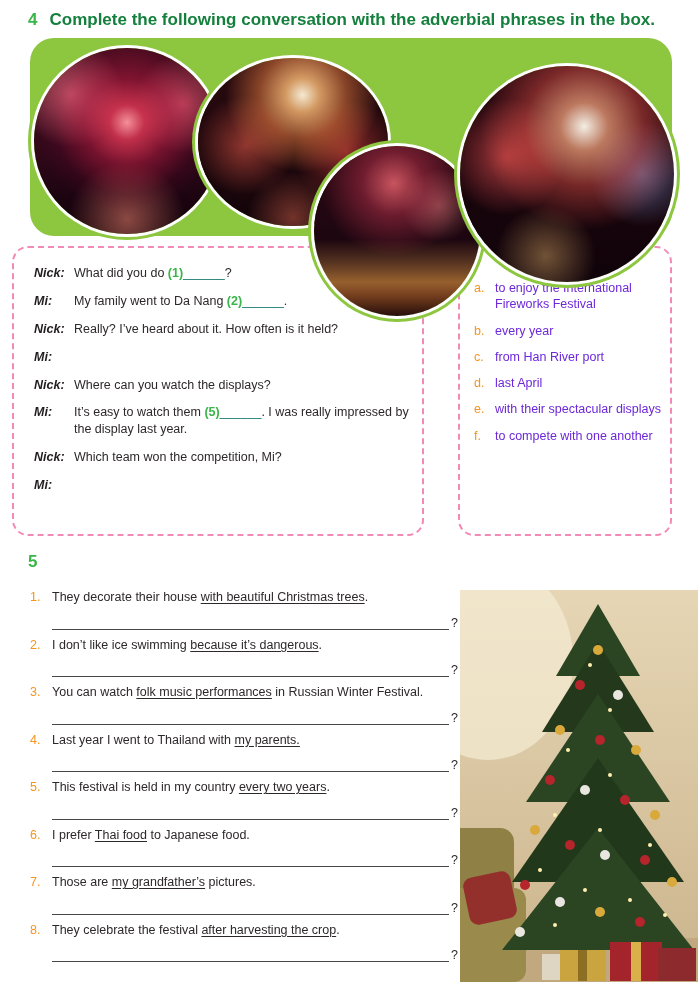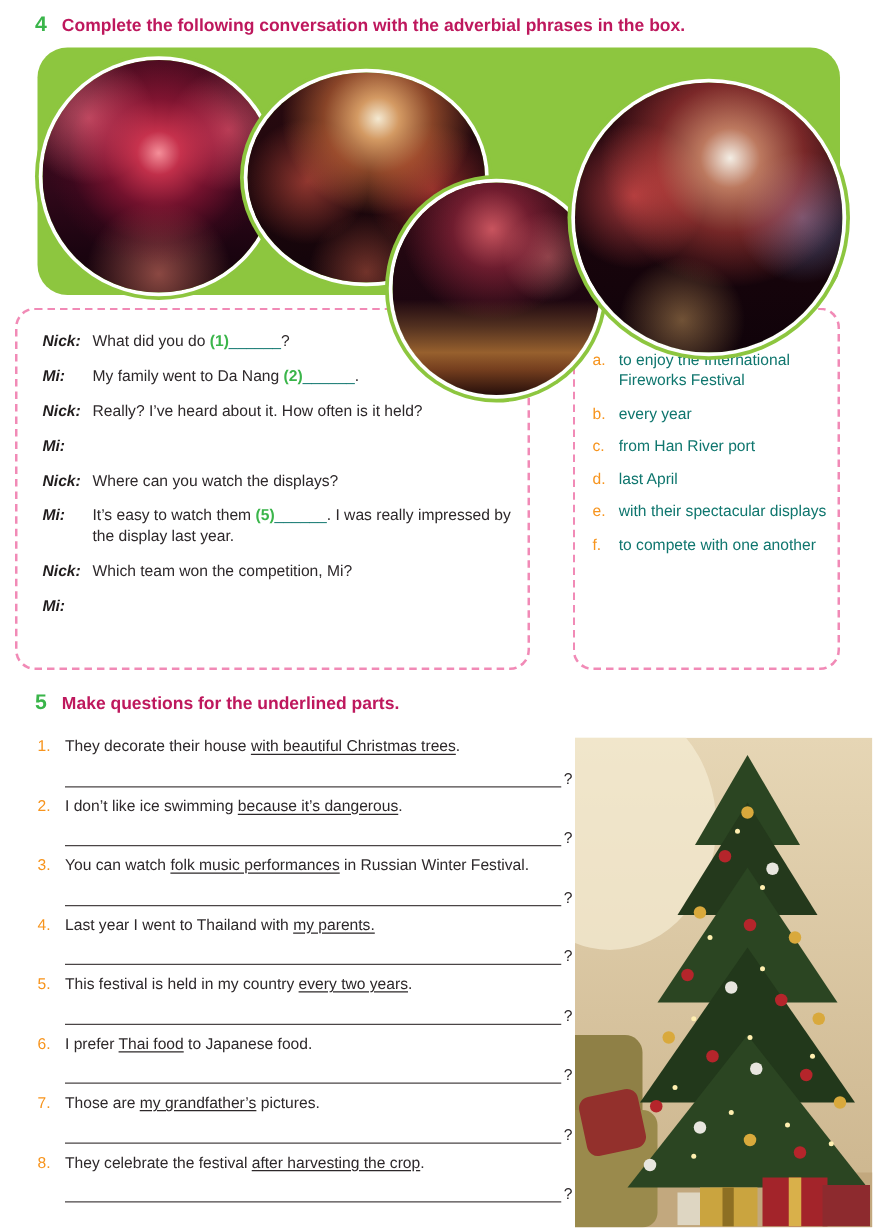--- a/index.html
+++ b/index.html
@@ -3,21 +3,21 @@
 <meta charset="utf-8">
 <style>
   * { margin:0; padding:0; box-sizing:border-box; }
   html,body { background:#ffffff; }
   body { font-family:"Liberation Sans", sans-serif; color:#2d282a; }
   .page { position:relative; width:700px; height:984px; background:#fff; overflow:hidden; }
 
   
   .ex-header { position:absolute; display:flex; align-items:baseline; gap:12px; }
   .ex-num { color:#3ab54a; font-weight:bold; font-size:17px; }
-  .ex-title { font-weight:bold; font-size:14px; color:#be185d;text-align:center; }
+  .ex-title { font-weight:bold; font-size:17px; color:#15803d;text-align:center; }
   #ex4-header { top:10px; left:28px; }
   #ex5-header { top:552px; left:28px; }
 
   
   .photo-panel { position:absolute; top:38px; left:30px; width:642px; height:198px;
                  background:#8dc63f; border-radius:24px; }
   .ellipse { position:absolute; border-radius:50%; z-index:5;
              box-shadow:0 0 0 3px #ffffff, 0 0 0 6px #8dc63f; }
   .fw1 { left:34px;  top:48px;  width:186px; height:186px;
     background:
@@ -53,21 +53,21 @@
   .options-box { left:458px; width:214px; height:290px; padding:32px 8px 8px 14px; }
 
   .dlg-row { display:flex; margin-bottom:11px; font-size:12.5px; line-height:1.35; }
   .dlg-speaker { flex:0 0 40px; font-weight:bold; font-style:italic; color:#211d1e; }
   .dlg-text { flex:1; color:#2d282a; }
   .seg-num { color:#3ab54a; font-weight:bold; }
   .seg-blank { color:#0f766e; }
 
   .opt-row { display:flex; margin-bottom:10px; font-size:12.5px; line-height:1.3; }
   .opt-letter { flex:0 0 21px; color:#f7941d; }
-  .opt-text { flex:1; color:#0f766e; }
+  .opt-text { flex:1; color:#6d28d9; }
 
   
   .questions { position:absolute; left:30px; top:589px; width:428px; }
   .q-row { margin-bottom:7px; }
   .q-sentence { display:flex; font-size:12.5px; line-height:1.4; }
   .q-num { flex:0 0 22px; color:#f7941d; }
   .q-body { flex:1; white-space:nowrap; }
   .q-underlined { text-decoration:underline; text-underline-offset:2px;margin-top:48px; }
   .q-answer { display:flex; align-items:flex-end; margin-left:22px; margin-top:9px; font-size:12.5px; }
   .q-line { flex:1; height:14px; border-bottom:1px solid #4a4546; margin-right:2px; }
@@ -159,21 +159,20 @@
   </div>
 
   <div class="opt-row">
     <span class="opt-letter">f.</span>
     <span class="opt-text">to compete with one another</span>
   </div>
 </div>
 
   <div class="ex-header" id="ex5-header">
     <span class="ex-num">5</span>
-    <span class="ex-title">Make questions for the underlined parts.</span>
   </div>
 
   <div class="questions" id="questions">
   <div class="q-row">
     <div class="q-sentence">
       <span class="q-num">1.</span>
       <span class="q-body"><span class="q-pre">They decorate their house </span><span class="q-underlined">with beautiful Christmas trees</span><span class="q-post">.</span></span>
     </div>
     <div class="q-answer">
       <span class="q-line"></span>

